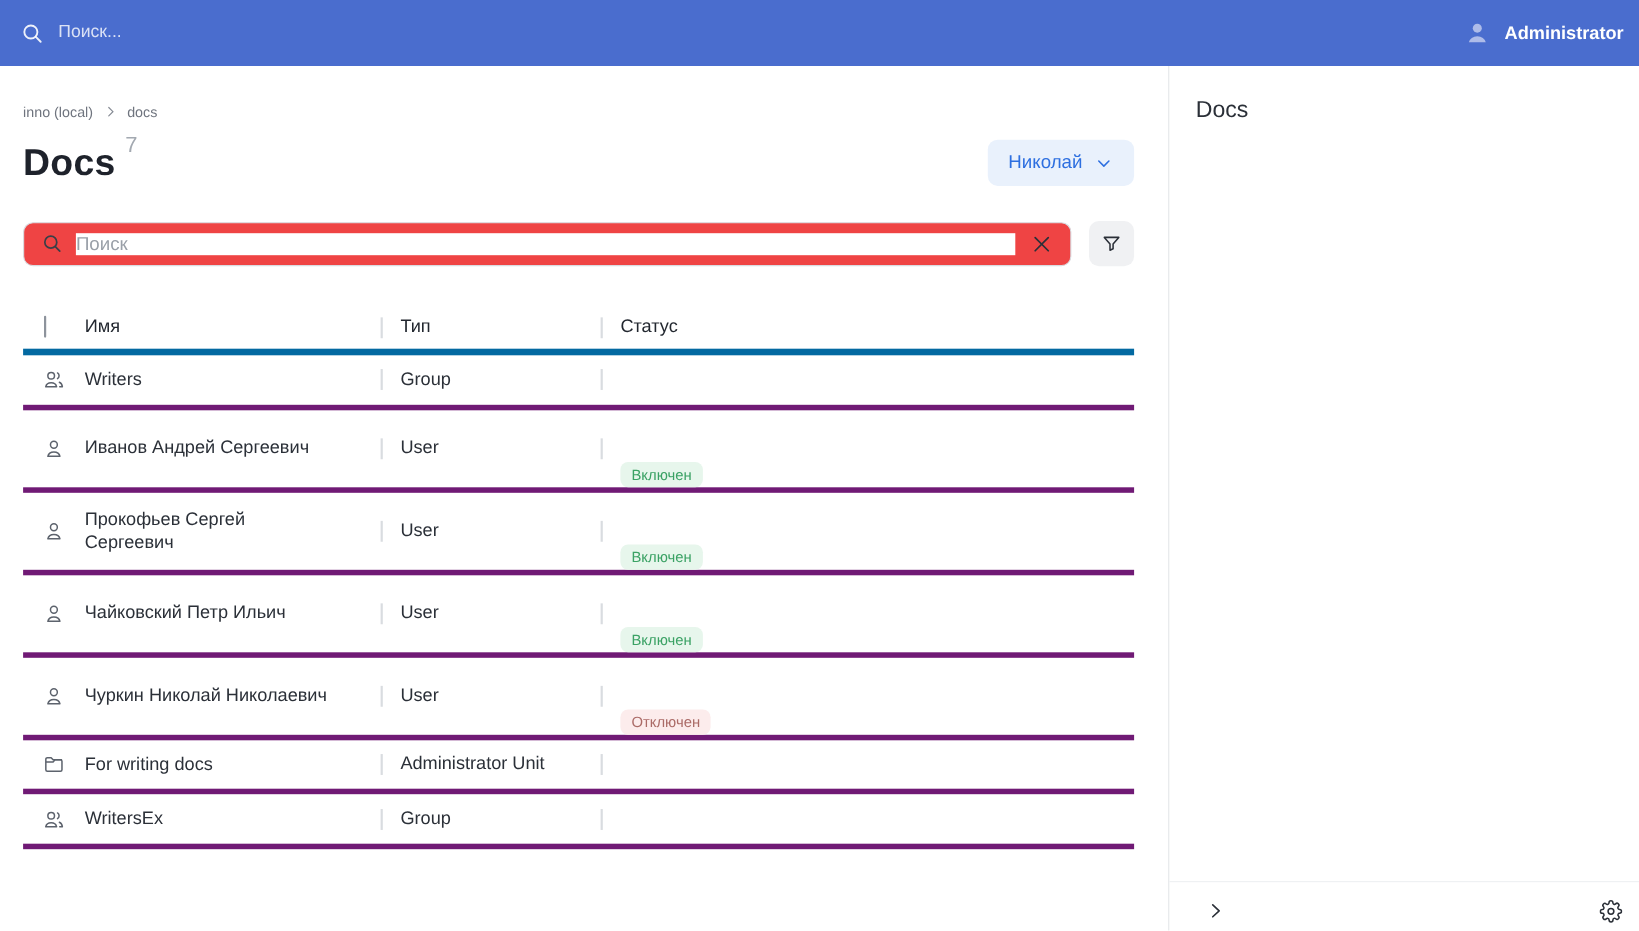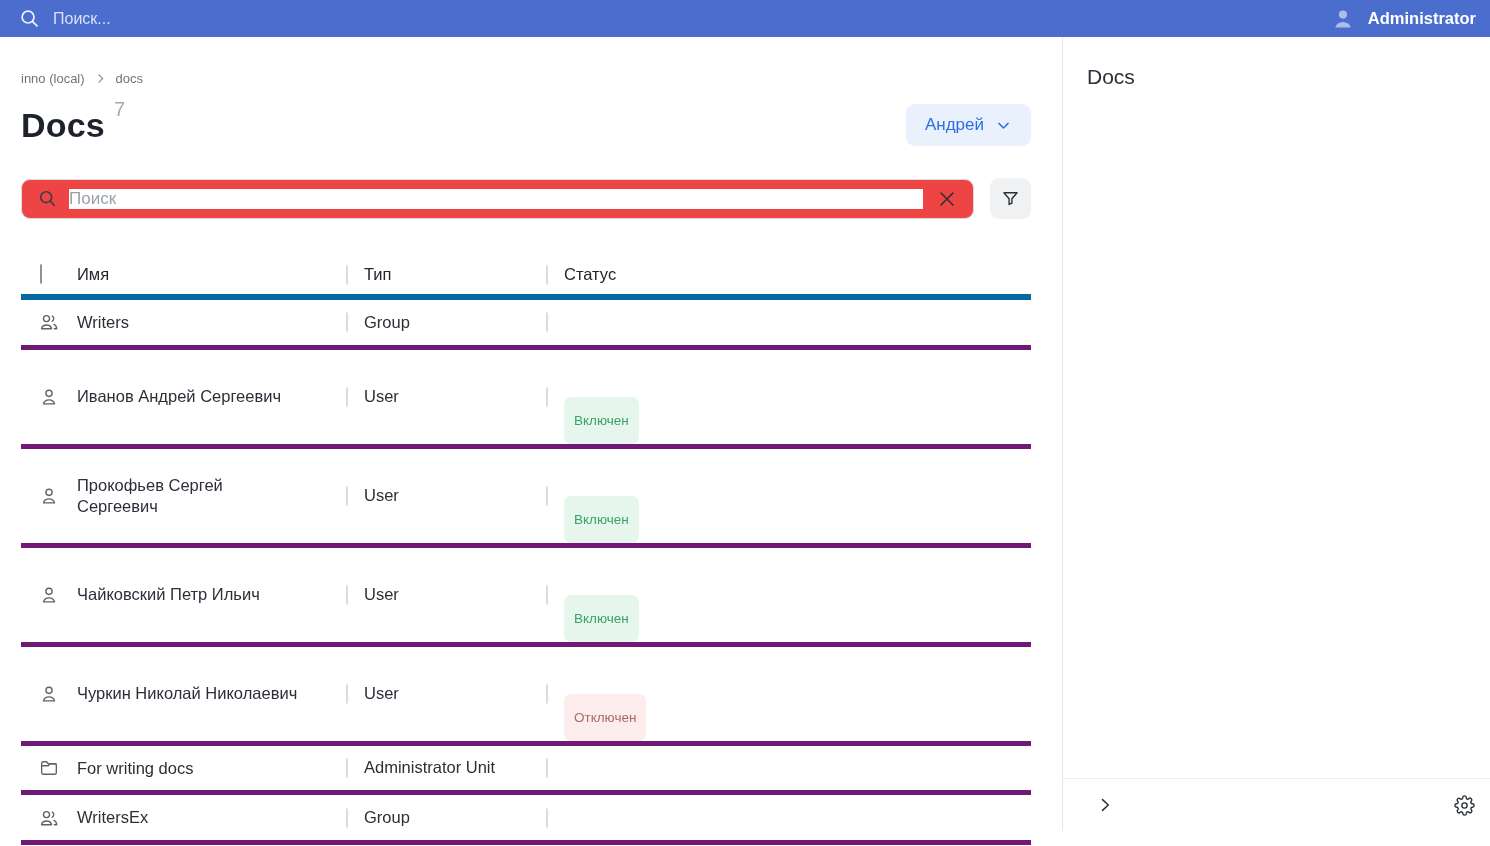--- a/index.html
+++ b/index.html
@@ -1,20 +1,20 @@
 <!DOCTYPE html>
 <html><head>
 <meta charset="utf-8">
 <style>
   * { margin:0; padding:0; box-sizing:border-box; }
   html,body { width:1490px; height:846px; overflow:hidden; background:#fff;
     font-family:"Liberation Sans", sans-serif; color:#2b3038; }
 
   
-  .topbar { height:37px; background:#4a6dce; display:flex; align-items:center;
+  .topbar { height:60px; background:#4a6dce; display:flex; align-items:center;
     justify-content:space-between; padding:0 14px 0 18px; }
   .topbar-search { display:flex; align-items:center; gap:12px; flex:1; }
   .topbar-search svg { stroke:rgba(255,255,255,.9); }
   .topbar-search input { background:transparent; border:none; outline:none;
     font-size:16px; color:#fff; width:420px; font-family:inherit; }
   .topbar-search input::placeholder { color:rgba(255,255,255,.8); }
   .topbar-user { display:flex; align-items:center; gap:13px; cursor:pointer; }
   .topbar-user .uname { color:#fff; font-weight:bold; font-size:16.5px; }
 
   
@@ -58,21 +58,21 @@
   .cell-sep { position:relative; padding-left:16px; }
   .cell-sep::before { content:""; position:absolute; left:-2px; top:50%;
     transform:translateY(-50%); width:1.5px; height:19px; background:#d9dce0; }
   .checkbox { width:19px; height:19px; border:1.5px solid #8d939c; border-radius:5px;
     margin-left:19px; cursor:pointer; background:#fff; }
   .trow { min-height:49px; border-bottom:5px solid #701a75; cursor:pointer; }
   .c-icon { display:flex; justify-content:center; }
   .row-icon { display:flex; color:#5d636d; }
   .c-name { font-size:16.5px; color:#2b3038; padding:12px 10px 12px 0; line-height:1.25; }
   .c-type { font-size:16.5px; color:#2b3038; }
-  .badge { display:inline-block; font-size:13.5px; padding:16px 10px; border-radius:7px;margin-top:47px; }
+  .badge { display:inline-block; font-size:13.5px; padding:4px 10px; border-radius:7px;margin-top:47px; }
   .badge-on { background:#e7f6ec; color:#3ba265; }
   .badge-off { background:#fcecec; color:#ab6b67; }
 
   
   .aside-title { font-size:21px; color:#2b3038; font-weight:500; }
   .aside-footer { position:absolute; left:0; right:0; bottom:0; height:53px;
     border-top:1px solid #eef0f2; display:flex; align-items:center;
     justify-content:space-between; padding:0 13px 0 30px; }
   .icon-btn { background:none; border:none; cursor:pointer; display:flex; padding:2px; }
   .icon-btn svg { stroke:#2b3038; }
@@ -105,21 +105,21 @@
       <span class="crumb">inno (local)</span>
       <svg width="13" height="13" viewBox="0 0 24 24" fill="none" stroke-width="2" stroke-linecap="round">
         <path d="M9 5l7 7-7 7"></path>
       </svg>
       <span class="crumb">docs</span>
     </nav>
 
     <div class="title-row">
       <h1 class="page-title"><span>Docs</span><sup class="page-count">7</sup></h1>
       <button class="create-btn">
-        <span>Андрей</span>
+        <span>Николай</span>
         <svg width="17" height="17" viewBox="0 0 24 24" fill="none" stroke-width="2" stroke-linecap="round" stroke-linejoin="round">
           <path d="M5.5 9l6.5 6.5L18.5 9"></path>
         </svg>
       </button>
     </div>
 
     <div class="search-row">
       <div class="search-box">
         <svg class="mag" width="21" height="21" viewBox="0 0 24 24" fill="none" stroke-width="1.8" stroke-linecap="round">
           <circle cx="10.5" cy="10.5" r="6.2"></circle>

